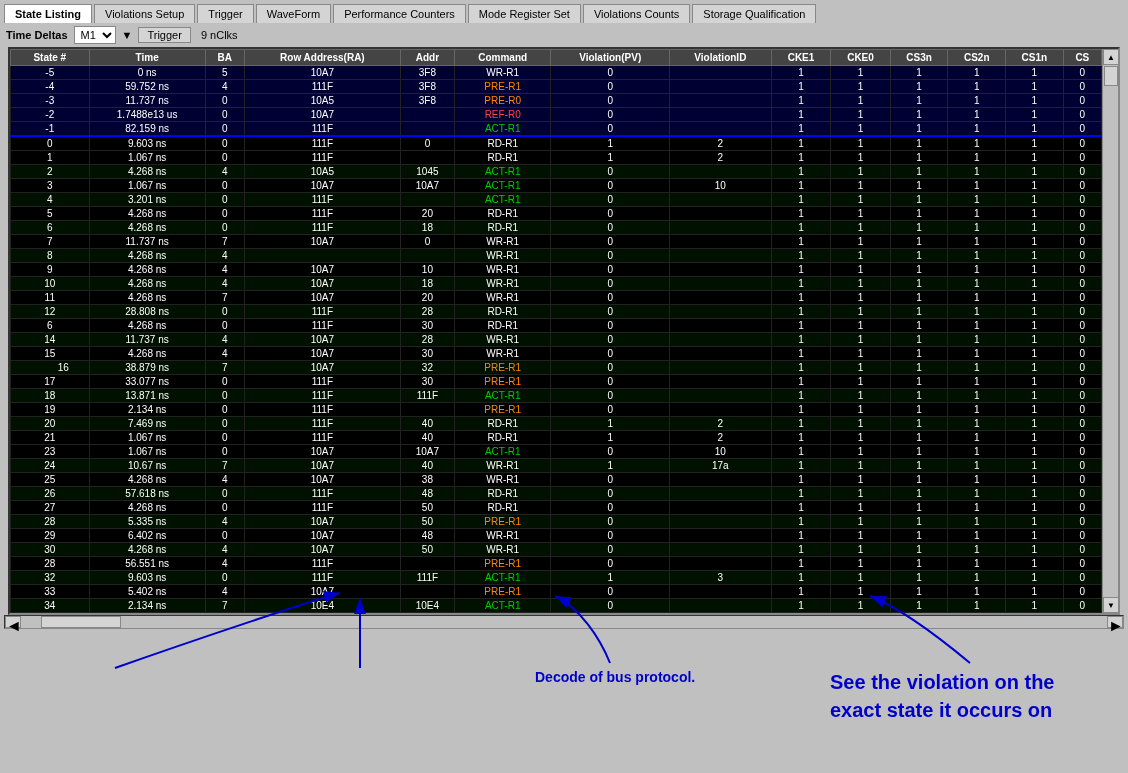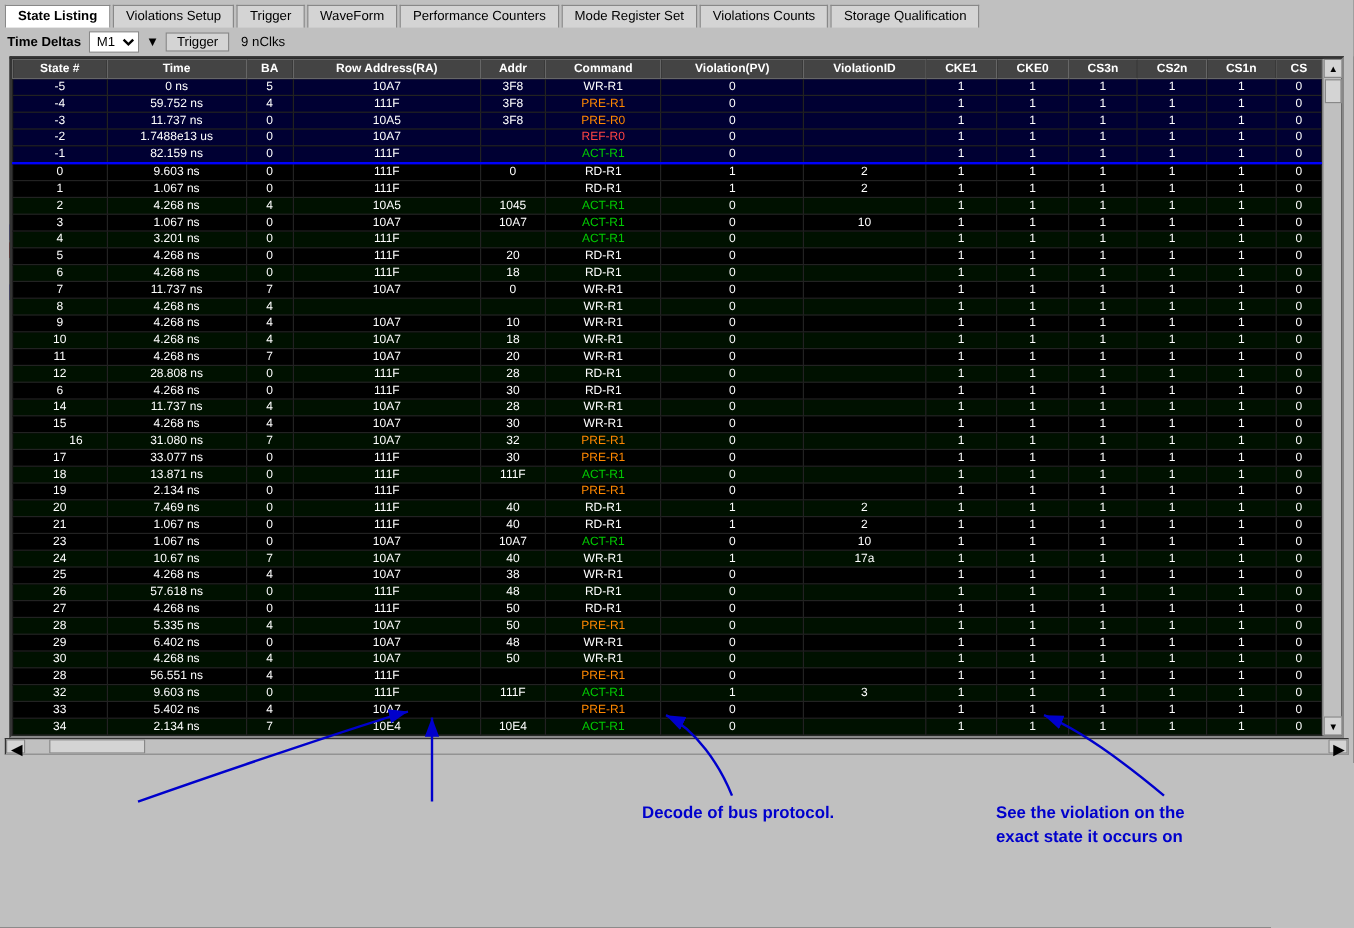--- a/index.html
+++ b/index.html
@@ -587,21 +587,21 @@
                 <td style="color: rgb(255, 255, 255);"></td>
                 <td style="color: rgb(255, 255, 255);">1</td>
                 <td style="color: rgb(255, 255, 255);">1</td>
                 <td style="color: rgb(255, 255, 255);">1</td>
                 <td style="color: rgb(255, 255, 255);">1</td>
                 <td style="color: rgb(255, 255, 255);">1</td>
                 <td style="color: rgb(255, 255, 255);">0</td>
               </tr>
               <tr style="background-color: rgb(0, 17, 0);">
                 <td style="color: rgb(255, 255, 255); padding-left: 31px;">16</td>
-                <td style="color: rgb(255, 255, 255);">31.080 ns</td>
+                <td style="color: rgb(255, 255, 255);">38.879 ns</td>
                 <td style="color: rgb(255, 255, 255);">7</td>
                 <td style="color: rgb(255, 255, 255);">10A7</td>
                 <td style="color: rgb(255, 255, 255);">32</td>
                 <td class="cmd-orange">PRE-R1</td>
                 <td style="color: rgb(255, 255, 255);">0</td>
                 <td style="color: rgb(255, 255, 255);"></td>
                 <td style="color: rgb(255, 255, 255);">1</td>
                 <td style="color: rgb(255, 255, 255);">1</td>
                 <td style="color: rgb(255, 255, 255);">1</td>
                 <td style="color: rgb(255, 255, 255);">1</td>
@@ -913,17 +913,17 @@
 
       <path d="M 610 75 C 600 50, 580 20, 555 8" stroke="#0000cc" stroke-width="2" fill="none" marker-end="url(#arrowhead)"></path>
 
       <path d="M 970 75 C 940 50, 900 20, 870 8" stroke="#0000cc" stroke-width="2" fill="none" marker-end="url(#arrowhead)"></path>
     </svg>
 
     
     <div style="position:absolute; left:535px; top:80px; font-size:14px; font-weight:bold; color:#0000cc; line-height:1.4;">
       Decode of bus protocol.
     </div>
-    <div style="position:absolute; left:830px; top:80px; font-size:14px; font-weight:bold; color:#0000cc; line-height:1.4;">
+    <div style="position:absolute; left:830px; top:80px; font-size:20px; font-weight:bold; color:#0000cc; line-height:1.4;">
       See the violation on the<br>exact state it occurs on
     </div>
   </div>
 </div>
 
 </body></html>

